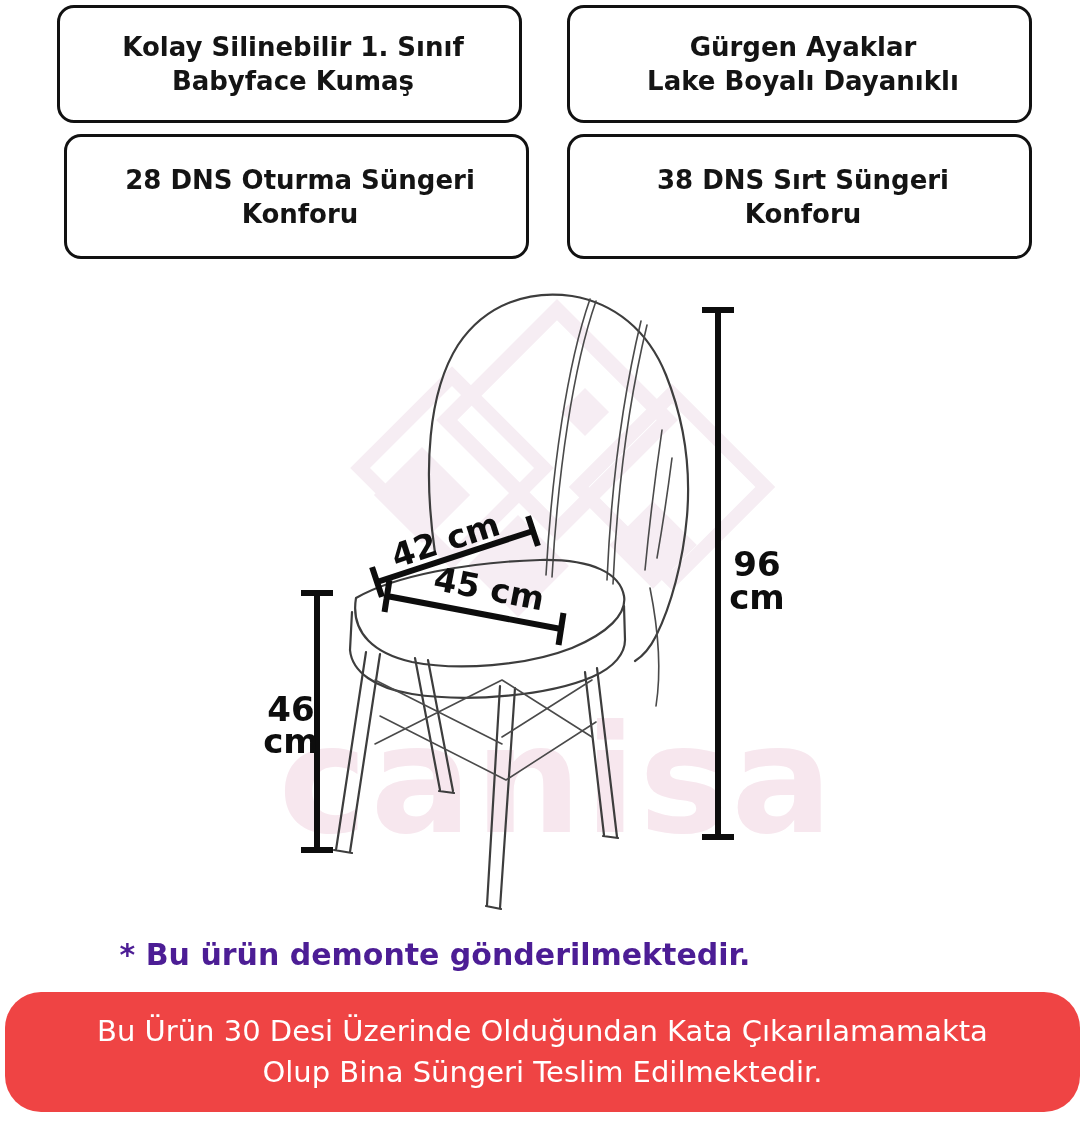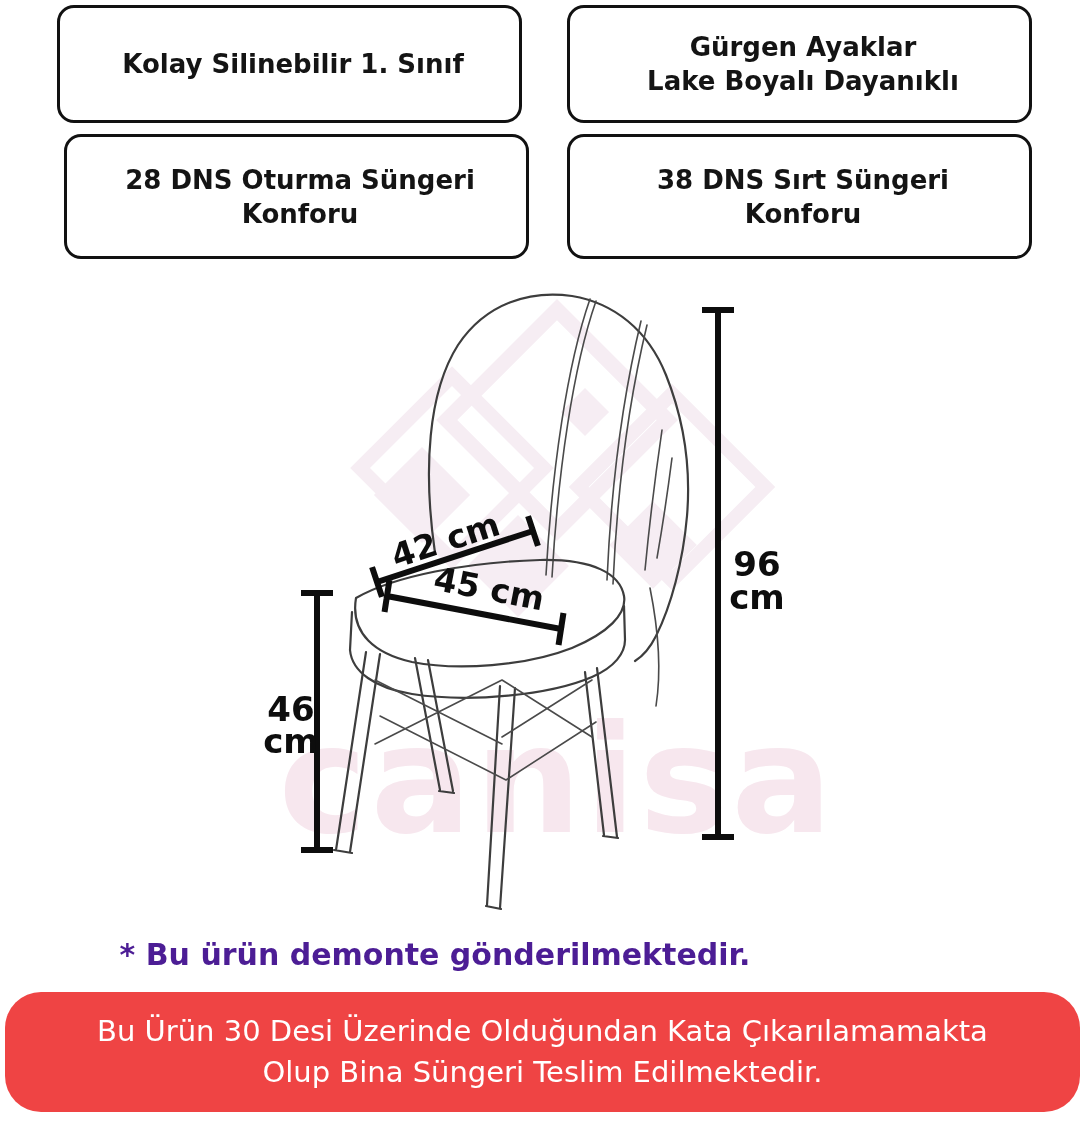--- a/index.html
+++ b/index.html
@@ -115,20 +115,21 @@
     <text class="dim-label" transform="translate(449,551) rotate(-18)">42 cm</text>
     <text class="dim-label" transform="translate(487,600) rotate(11)">45 cm</text>
     <text class="dim-label-v" x="757" y="576">96</text>
     <text class="dim-label-v" x="757" y="609">cm</text>
     <text class="dim-label-v" x="291" y="721">46</text>
     <text class="dim-label-v" x="291" y="753">cm</text>
   </svg>
 
   <div class="feature-box fb1">
     <span class="fb-line">Kolay Silinebilir 1. Sınıf</span>
+    <span class="fb-line">Babyface Kumaş</span>
   </div>
   <div class="feature-box fb2">
     <span class="fb-line">Gürgen Ayaklar</span>
     <span class="fb-line">Lake Boyalı Dayanıklı</span>
   </div>
   <div class="feature-box fb3">
     <span class="fb-line">28 DNS Oturma Süngeri</span>
     <span class="fb-line">Konforu</span>
   </div>
   <div class="feature-box fb4">

